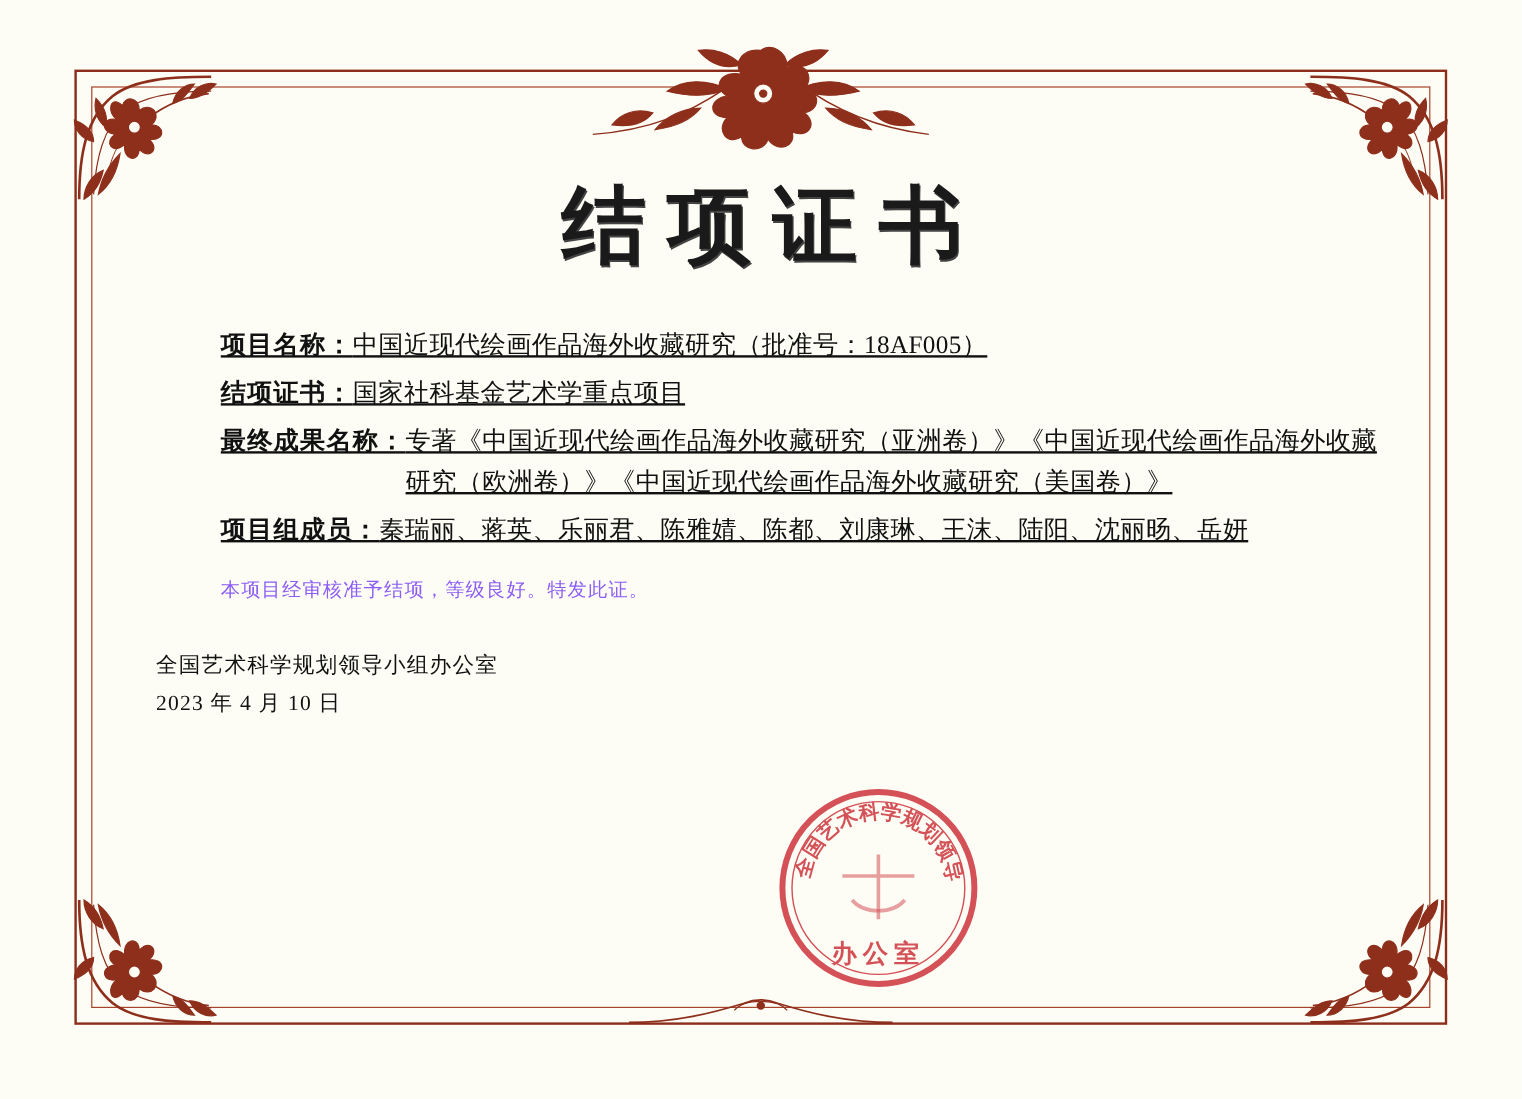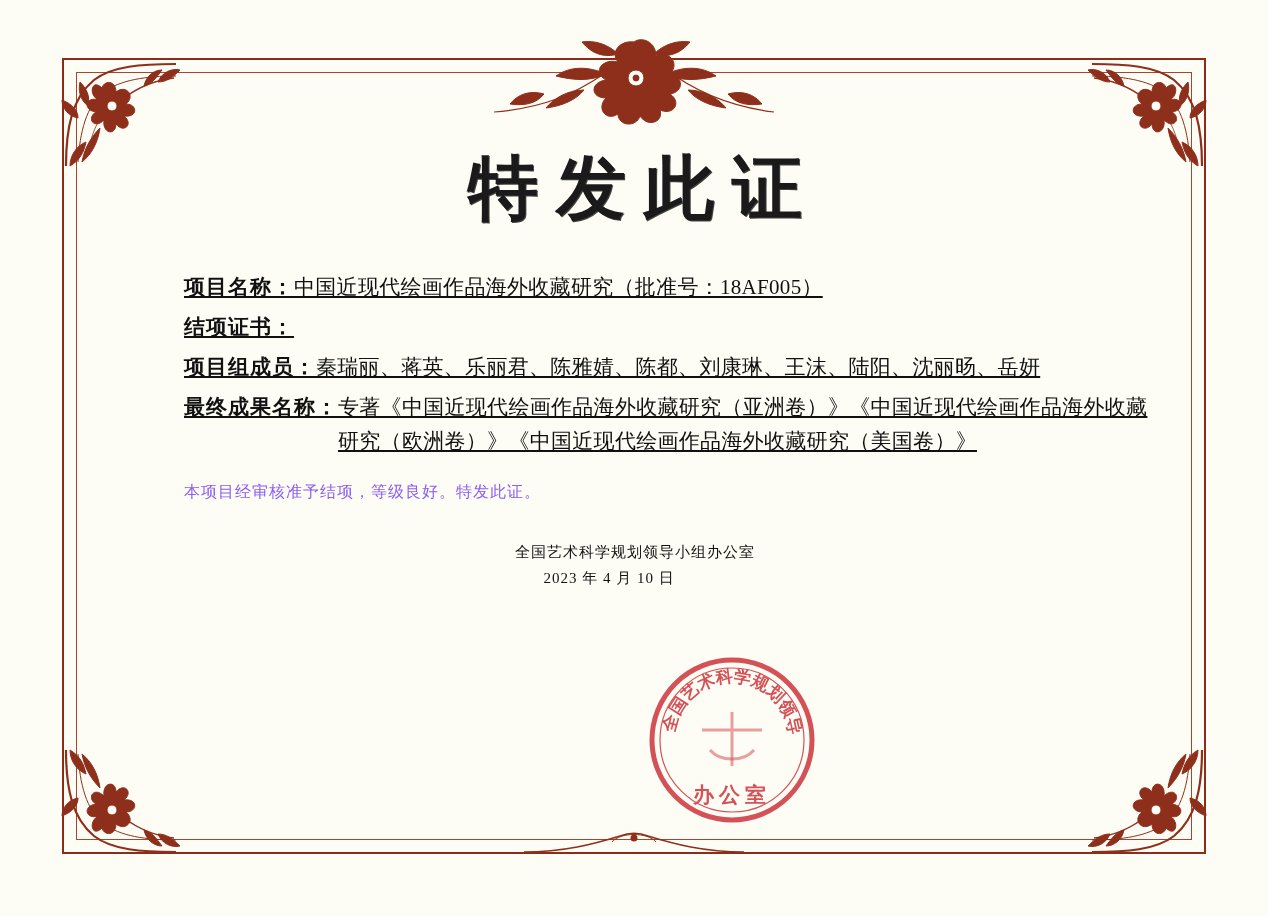--- a/index.html
+++ b/index.html
@@ -140,23 +140,23 @@
   .statement {
     margin-top: 24px;
     padding-left: 54px;
     font-size: 16px;
     color: #8b5cf6;
     letter-spacing: 1px;
   }
 
   .signature {
     margin-top: 36px;
-    text-align: center;
+    text-align: left;
     padding-right: 18px;
-    font-size: 15px;
+    font-size: 18px;
     color: #111;
     line-height: 1.75;
     letter-spacing: 1px;
   }
   .sig-date {
     padding-right: 52px;
   }
 
   
   .seal {
@@ -276,43 +276,44 @@
         <path d="M88 16 C96 6 124 6 132 16" stroke-width="1"></path>
       </g>
       <g fill="#8e2f1c">
         <circle cx="110" cy="12" r="3.5"></circle>
       </g>
     </svg>
   </div>
 
   <div class="content">
 
-    <div class="cert-title">特发此证</div>
+    <div class="cert-title">结项证书</div>
 
 
     <div class="fields">
 
       <div class="field-row">
         <span class="field-label">项目名称：</span>
         <span class="field-value">中国近现代绘画作品海外收藏研究（批准号：18AF005）</span>
       </div>
 
       <div class="field-row">
         <span class="field-label">结项证书：</span>
+        <span class="field-value">国家社科基金艺术学重点项目</span>
       </div>
 
+
+      <div class="field-row">
+        <span class="field-label">最终成果名称：</span>
+        <span class="field-value indent-hang">专著《中国近现代绘画作品海外收藏研究（亚洲卷）》《中国近现代绘画作品海外收藏研究（欧洲卷）》《中国近现代绘画作品海外收藏研究（美国卷）》</span>
+      </div>
 
       <div class="field-row">
         <span class="field-label">项目组成员：</span>
         <span class="field-value">秦瑞丽、蒋英、乐丽君、陈雅婧、陈都、刘康琳、王沫、陆阳、沈丽旸、岳妍</span>
-      </div>
-
-      <div class="field-row">
-        <span class="field-label">最终成果名称：</span>
-        <span class="field-value indent-hang">专著《中国近现代绘画作品海外收藏研究（亚洲卷）》《中国近现代绘画作品海外收藏研究（欧洲卷）》《中国近现代绘画作品海外收藏研究（美国卷）》</span>
       </div>
 
     </div>
 
     <div class="statement">本项目经审核准予结项，等级良好。特发此证。</div>
 
     <div class="signature">
       <div>全国艺术科学规划领导小组办公室</div>
       <div class="sig-date">2023 年 4 月 10 日</div>
     </div>

